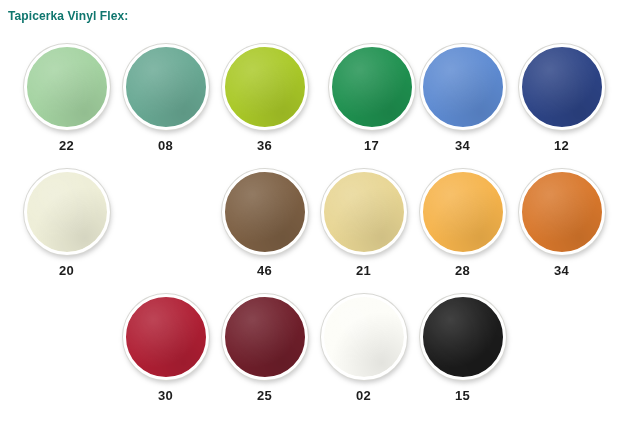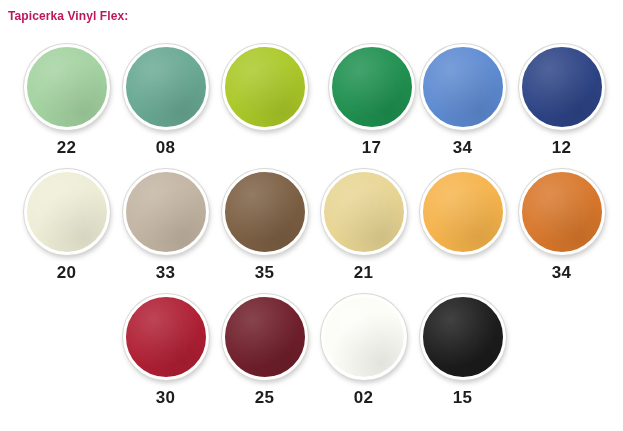--- a/index.html
+++ b/index.html
@@ -15,21 +15,21 @@
     font-family: "Liberation Sans", sans-serif;
     -webkit-font-smoothing: antialiased;
   }
 
   .page-title {
     position: absolute;
     left: 8px;
     top: 9px;
     font-size: 12px;
     font-weight: bold;
-    color: #be185d;
+    color: #0f766e;
     letter-spacing: 0.1px;
     white-space: nowrap;
   }
 
   .swatch-grid {
     position: absolute;
     left: 0;
     top: 44px;
     width: 623px;
   }
@@ -80,21 +80,21 @@
       radial-gradient(circle at 72% 82%, rgba(0,0,0,0.10) 0%, rgba(0,0,0,0.00) 58%);
     pointer-events: none;
   }
 
   .swatch-label {
     position: absolute;
     left: 0;
     top: 94px;
     width: 99px;
     text-align: center;
-    font-size: 17px;
+    font-size: 13px;
     font-weight: bold;
     color: #1d1d1d;
     letter-spacing: 0.3px;
   }
 </style>
 </head>
 <body>
 
 <div class="page-title">Tapicerka Vinyl Flex:</div>
 
@@ -109,20 +109,21 @@
       <div class="swatch-cell" style="left: 116px;">
         <div class="swatch-disc-wrap">
           <div class="swatch-disc" style="background: rgb(105, 169, 148);"></div>
         </div>
         <div class="swatch-label">08</div>
       </div>
       <div class="swatch-cell" style="left: 215px;">
         <div class="swatch-disc-wrap">
           <div class="swatch-disc" style="background: rgb(170, 201, 40);"></div>
         </div>
+        <div class="swatch-label">36</div>
       </div>
       <div class="swatch-cell" style="left: 322px;">
         <div class="swatch-disc-wrap">
           <div class="swatch-disc" style="background: rgb(31, 145, 80);"></div>
         </div>
         <div class="swatch-label">17</div>
       </div>
       <div class="swatch-cell" style="left: 413px;">
         <div class="swatch-disc-wrap">
           <div class="swatch-disc" style="background: rgb(94, 139, 210);"></div>
@@ -136,42 +137,37 @@
         <div class="swatch-label">12</div>
       </div>
     </div>
     <div class="swatch-row">
       <div class="swatch-cell" style="left: 17px;">
         <div class="swatch-disc-wrap">
           <div class="swatch-disc" style="background: rgb(238, 238, 215);"></div>
         </div>
         <div class="swatch-label">20</div>
       </div>
-      <div class="swatch-cell" style="left: 116px;">
-        <div class="swatch-disc-wrap">
-          <div class="swatch-disc" style="background: rgb(195, 181, 163);"></div>
-        </div>
-        <div class="swatch-label">33</div>
-      </div>
       <div class="swatch-cell" style="left: 215px;">
         <div class="swatch-disc-wrap">
           <div class="swatch-disc" style="background: rgb(125, 96, 68);"></div>
         </div>
-        <div class="swatch-label">35</div>
+        <div class="swatch-label">46</div>
       </div>
       <div class="swatch-cell" style="left: 314px;">
         <div class="swatch-disc-wrap">
           <div class="swatch-disc" style="background: rgb(232, 214, 148);"></div>
         </div>
         <div class="swatch-label">21</div>
       </div>
       <div class="swatch-cell" style="left: 413px;">
         <div class="swatch-disc-wrap">
           <div class="swatch-disc" style="background: rgb(246, 180, 76);"></div>
         </div>
+        <div class="swatch-label">28</div>
       </div>
       <div class="swatch-cell" style="left: 512px;">
         <div class="swatch-disc-wrap">
           <div class="swatch-disc" style="background: rgb(217, 120, 44);"></div>
         </div>
         <div class="swatch-label">34</div>
       </div>
     </div>
     <div class="swatch-row">
       <div class="swatch-cell" style="left: 116px;">

